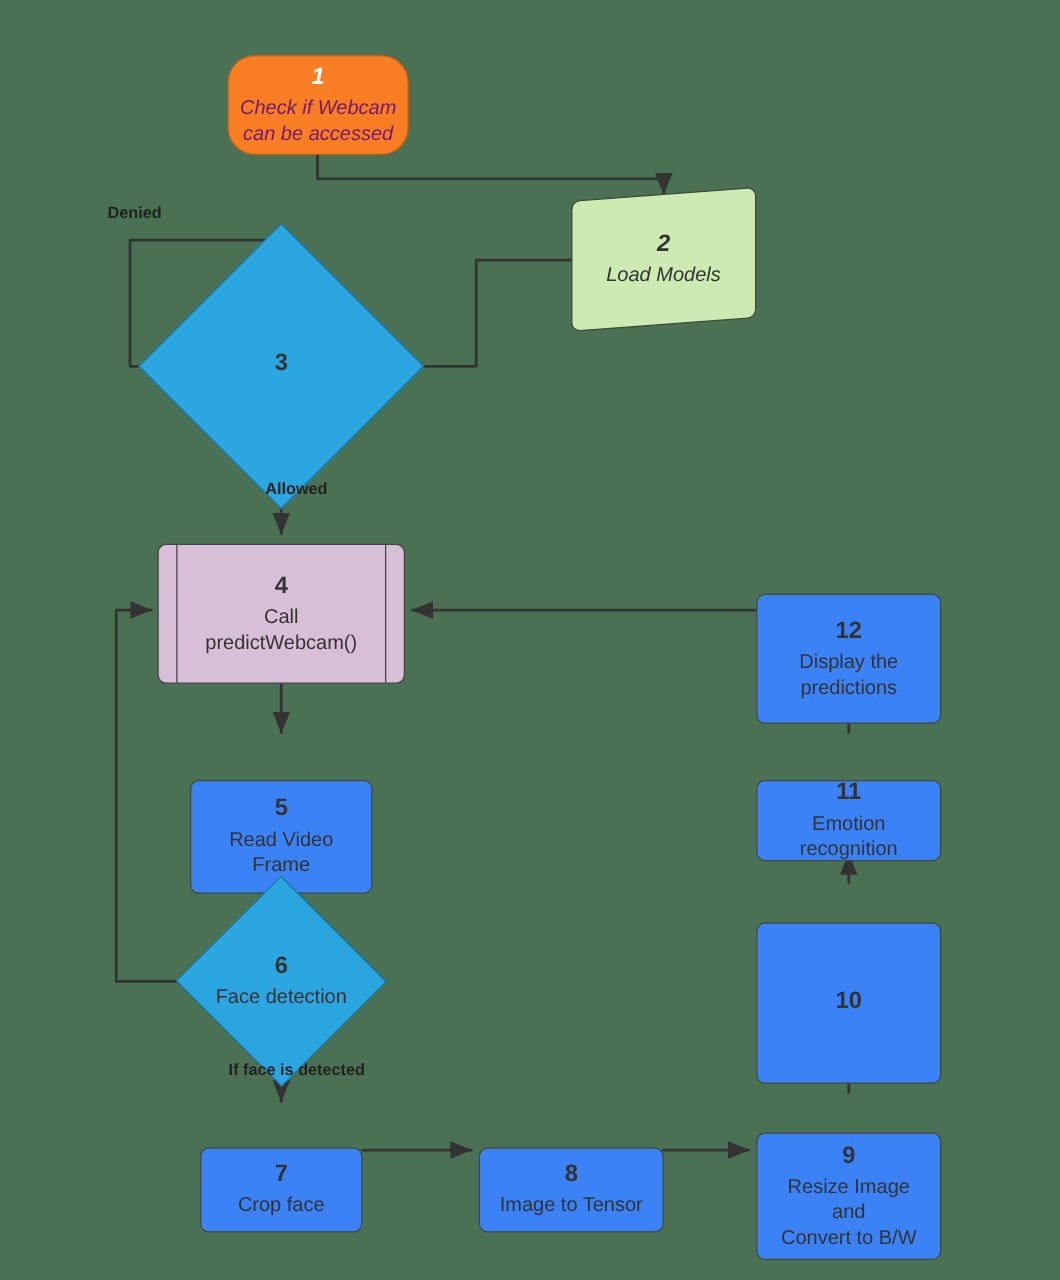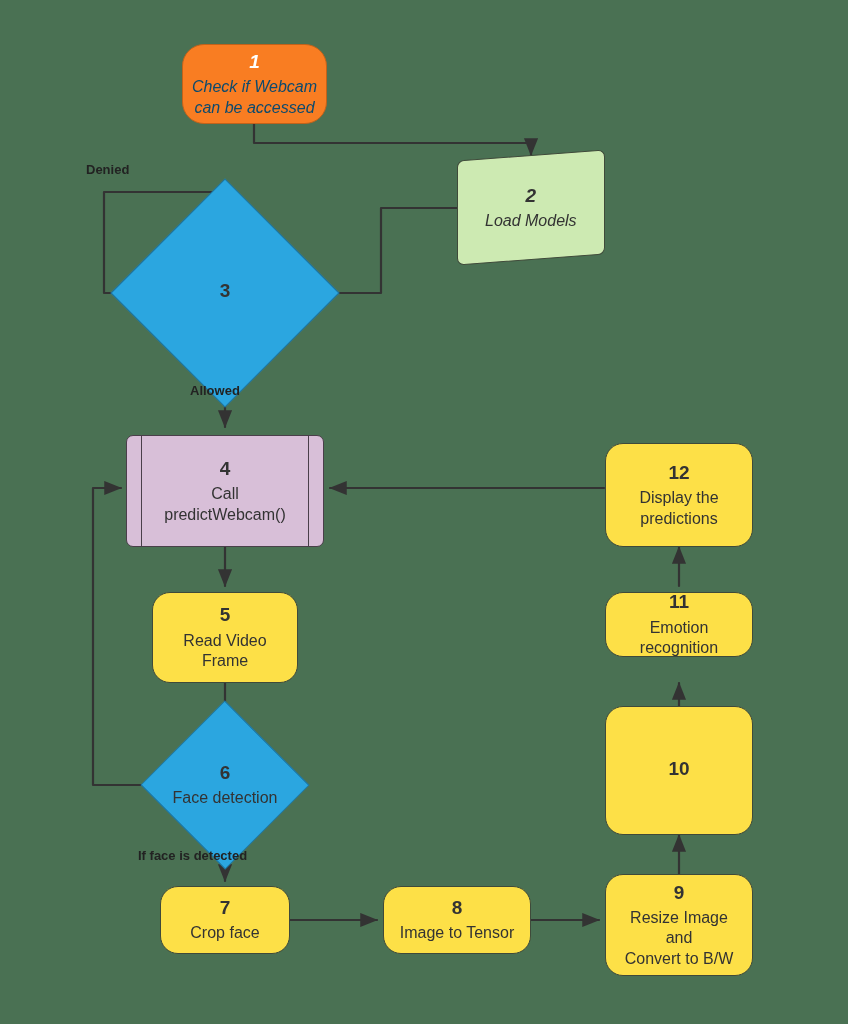--- a/index.html
+++ b/index.html
@@ -52,26 +52,27 @@
 
   
   .shape-stadium {
     background: #f97d22;
     border: 1.6px solid #c2621a;
     border-radius: 22px;
     color: #ffffff;
     font-style: italic;
   }
   .shape-stadium .num { color: #ffffff; }
-  .shape-stadium .txt { color: #0c4a6e; }
+  .shape-stadium .txt { color: #701a75; }
 
   .shape-rect {
-    background: #fde047;
+    background: #3b82f6;
     border: 1.6px solid #3f4a3a;
-    border-radius: 18px;
+    border-radius: 7px;
+    margin-top: 32px;
   }
 
   .shape-subroutine {
     background: #d8bfd8;
     border: 1.6px solid #4a3f4a;
     border-radius: 7px;
   }
   .shape-subroutine::before,
   .shape-subroutine::after {
     content: "";
@@ -121,21 +122,21 @@
     flex-direction: column;
     align-items: center;
     justify-content: center;
   }
 
   .edge-label {
     position: absolute;
     font-size: 13px;
     font-weight: bold;
     color: #222222;
-    text-align: left;
+    text-align: right;
     line-height: 1.25;
     white-space: pre-line;
   }
 </style>
 </head>
 <body>
 
 <div id="canvas">
 
   <svg class="edges" viewBox="0 0 848 1024">

